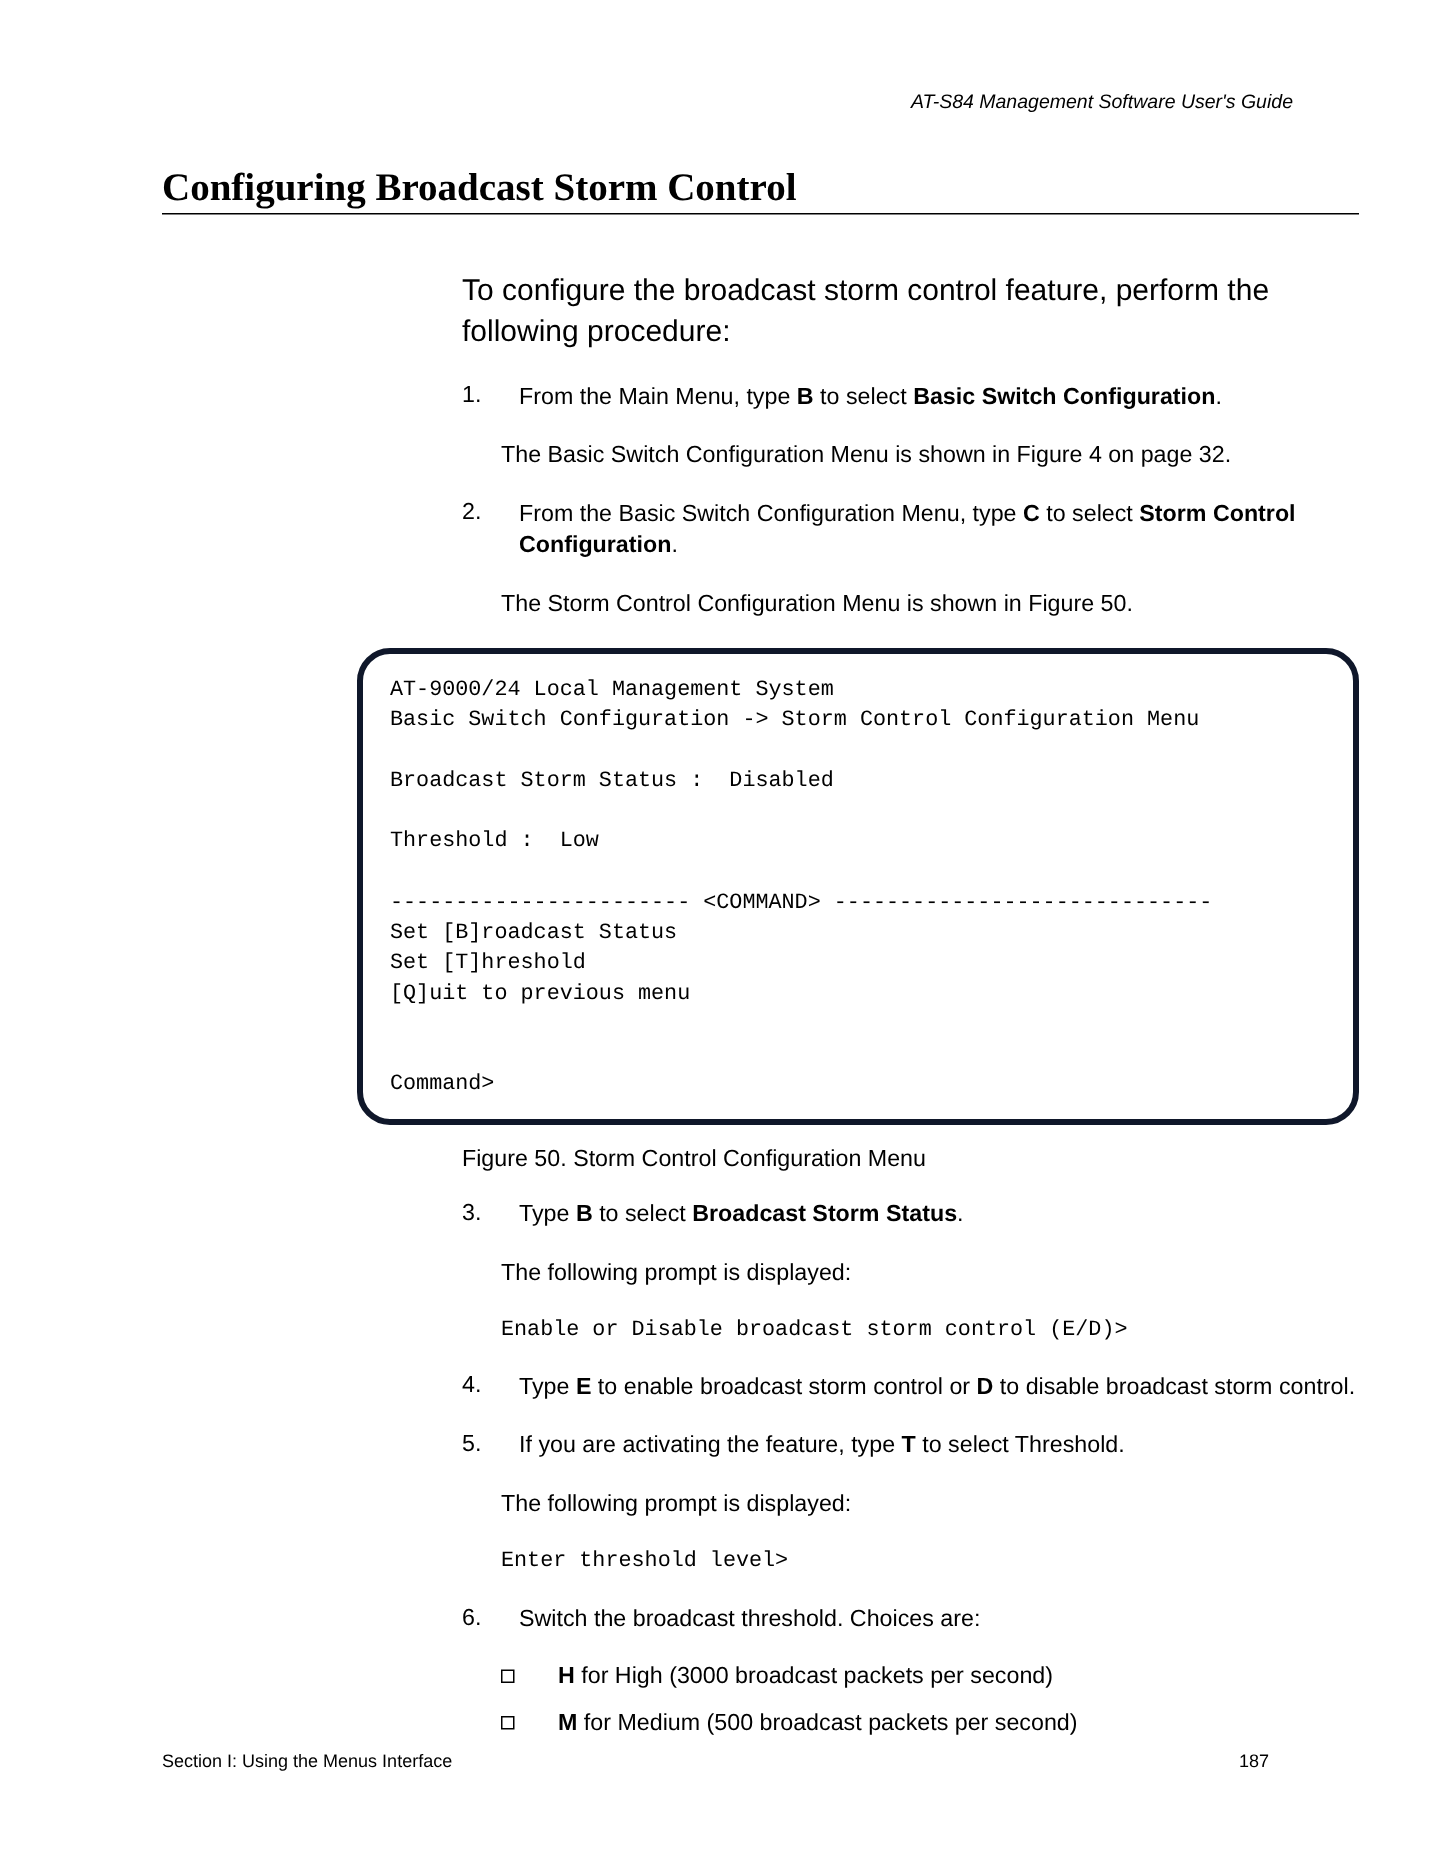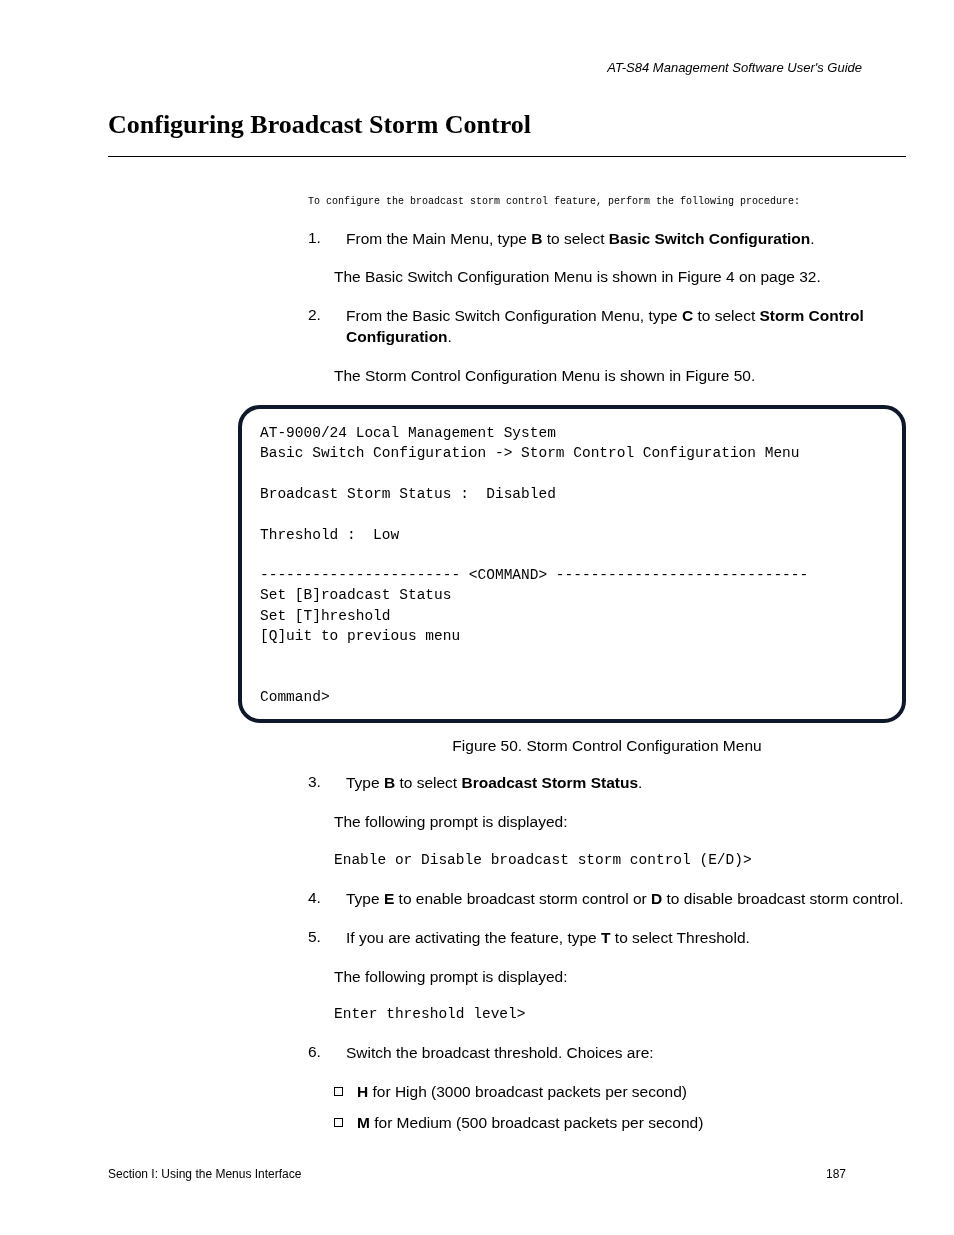--- a/index.html
+++ b/index.html
@@ -21,47 +21,47 @@
     top: 60px;
     right: 92px;
     font-size: 13px;
     font-style: italic;
   }
   .title {
     font-family: "Times New Roman", Times, serif;
     font-weight: bold;
     font-size: 26px;
     margin-top: 54px;
-    margin-bottom: 16px;
+    margin-bottom: 2px;
   }
   .title-rule {
     border: none;
     border-top: 1px solid #000;
     margin: 0 0 38px 0;
   }
   .body-block { margin-left: 200px; }
-  .para { font-size: 10px; line-height: 1.35; margin: 0 0 20px 0; font-family: Liberation Mono, monospace; }
+  .para { font-size: 20px; line-height: 1.35; margin: 0 0 20px 0; }
   .step { display: flex; margin-bottom: 18px; }
   .step-num { font-size: 15.5px; width: 26px; flex-shrink: 0; }
   .step-body { font-size: 15.5px; line-height: 1.35; flex: 1; margin-left: 12px; }
   .step-sub { margin-left: 26px; font-size: 15.5px; line-height: 1.35; margin-bottom: 18px; }
   .mono-sub { margin-left: 26px; font-family: "Lucida Console", Consolas, "Courier New", monospace; font-size: 14.5px; line-height: 1.35; margin-bottom: 18px; }
   .terminal-wrap { position: relative; margin: 8px 0 14px 0; }
   .terminal {
     border: 4px solid #0f172a;
     border-radius: 22px;
     padding: 14px 18px 12px 18px;
     font-family: "Lucida Console", Consolas, "Courier New", monospace;
     font-size: 14.5px;
     line-height: 1.4;
     white-space: pre;
     margin-left: 130px;
   }
-  .figcap { text-align: center; font-size: 15.5px; margin: 10px 0 18px 0; }
-  .bullet-item { display: flex; align-items: flex-start; margin-left: 26px; margin-bottom: 10px; }
+  .figcap { font-size: 15.5px; margin: 10px 0 18px 0; }
+  .bullet-item { display: flex; align-items: flex-start; margin-left: 26px; margin-bottom: 10px; gap: 15px; }
   .bullet-mark {
     width: 9px; height: 9px; border: 1.3px solid #000; margin-top: 5px; margin-right: 14px; flex-shrink: 0;
   }
   .bullet-text { font-size: 15.5px; line-height: 1.35; }
   .footer {
     position: absolute;
     bottom: 54px;
     left: 108px;
     right: 108px;
     display: flex;

